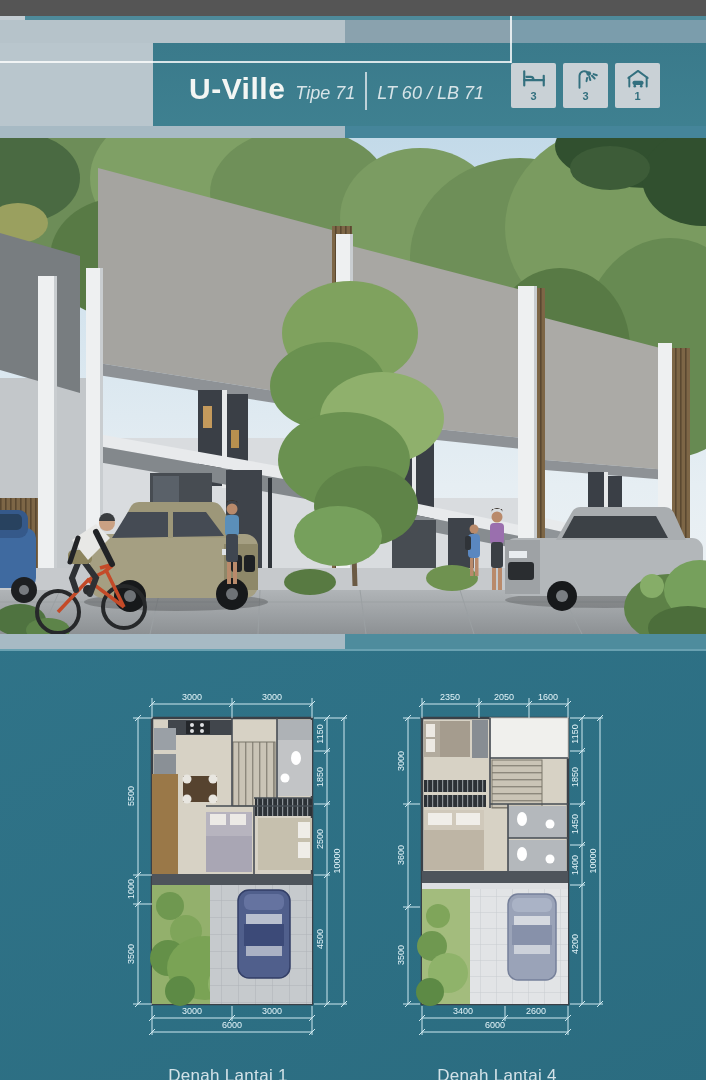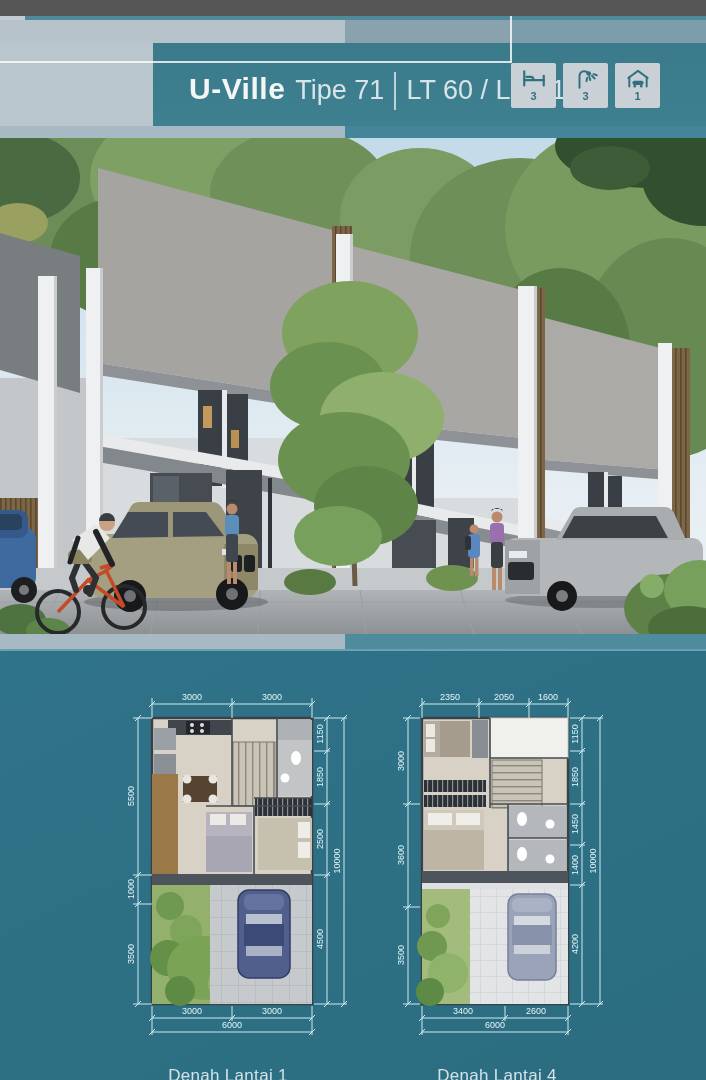--- a/index.html
+++ b/index.html
@@ -14,21 +14,21 @@
   #band-right{left:510px;top:4px;width:196px;height:23px;background:#7b9dac;}
   #corner-block{left:0;top:0;width:25px;height:4px;background:#c3ccd2;}
   #left-panel{left:0;top:27px;width:153px;height:83px;background:#b9c6cd;}
   #header-box{left:153px;top:27px;width:553px;height:95px;background:linear-gradient(180deg,#3a7a8b,#3f8191);display:flex;align-items:center;}
   #band-a-left{left:0;top:110px;width:345px;height:12px;background:#a7bac4;}
   #band-a-right{left:345px;top:110px;width:361px;height:12px;background:#45859a;}
   #line-h{left:0;top:45px;width:511px;height:2px;background:rgba(255,255,255,.8);}
   #line-v{left:510px;top:0;width:2px;height:47px;background:rgba(255,255,255,.8);}
   #title-wrap{display:flex;align-items:baseline;gap:10px;padding-left:36px;white-space:nowrap;}
   .title-bold{font-size:30px;font-weight:bold;color:#f3f6f4;letter-spacing:.5px;}
-  .title-light{font-size:27px;font-weight:400;color:#d7e4e8;}
+  .title-light{font-size:18px;font-weight:400;color:#d7e4e8;font-style:italic;}
   .title-div{width:2px;height:38px;background:#bed2d9;align-self:center;}
   #features{position:absolute;left:358px;top:20px;display:flex;gap:7px;}
   .feature-tile{width:45px;height:45px;background:#c9d1d6;border-radius:2px;display:flex;flex-direction:column;align-items:center;justify-content:flex-start;padding-top:3px;box-sizing:border-box;}
   .feature-tile svg{width:28px;height:26px;display:block;}
   .feature-count{font-size:11px;font-weight:bold;color:#33707f;line-height:11px;margin-top:-1px;}
   
   #photo{left:0;top:122px;width:706px;height:496px;}
   
   #band-b-left{left:0;top:618px;width:345px;height:15px;background:#a7bac4;}
   #band-b-right{left:345px;top:618px;width:361px;height:15px;background:#4e8c9d;}

